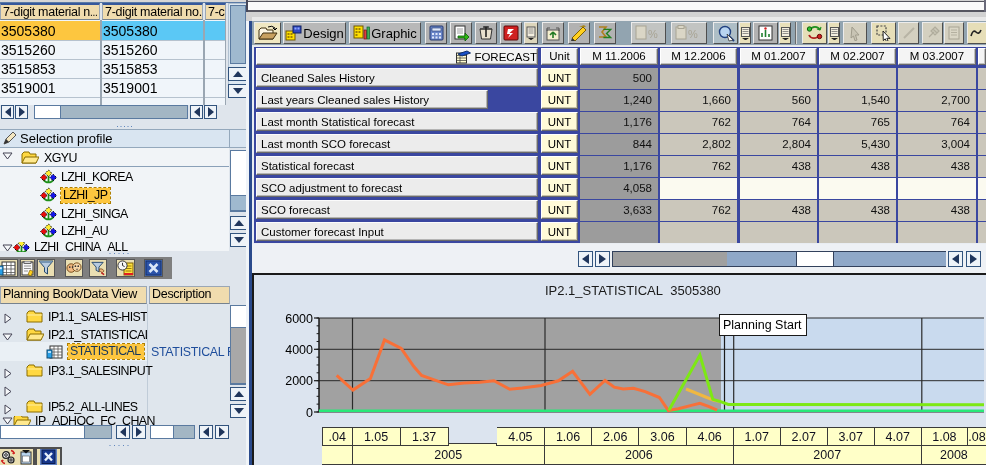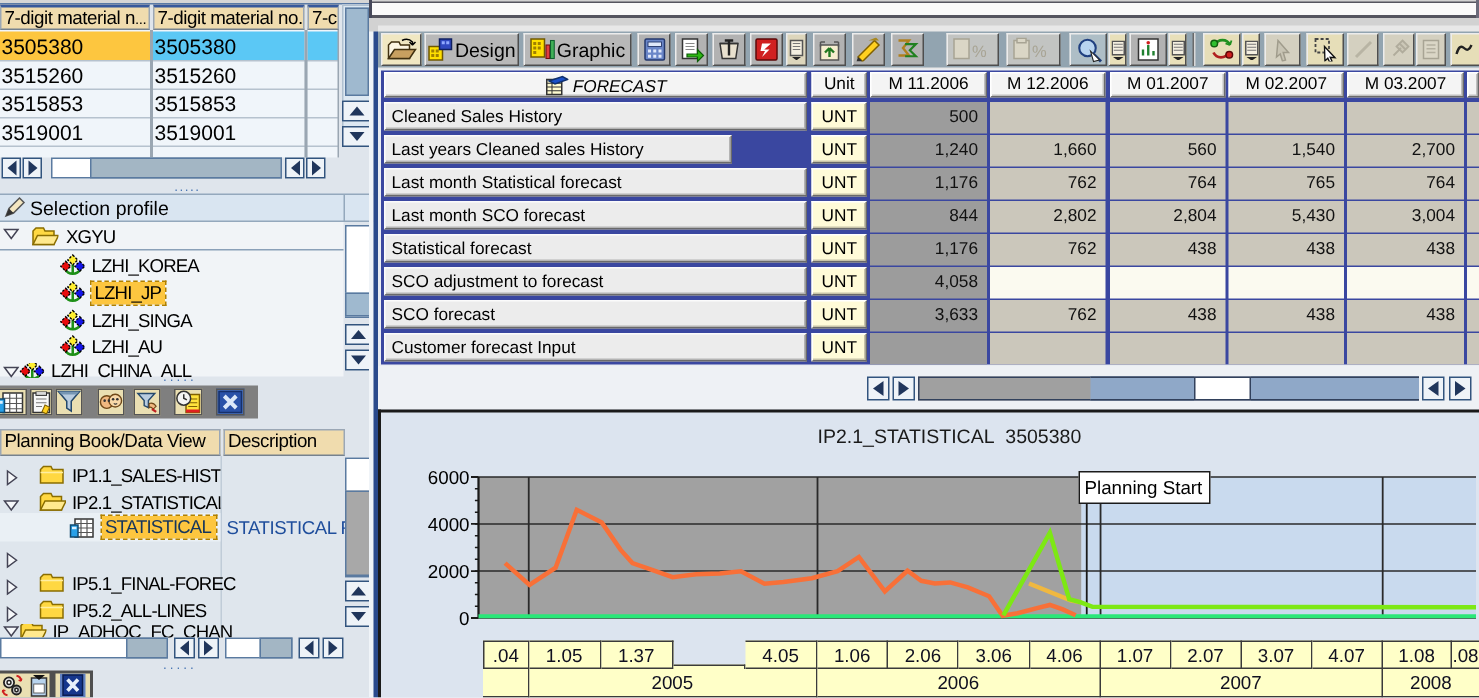--- a/index.html
+++ b/index.html
@@ -263,31 +263,31 @@
         <rect x="2" y="7.2" width="3" height="1.6" fill="#d8f0ff"></rect>
       </svg>
       <span class="hl" style="margin-left:5px;color:#16365c;">STATISTICAL</span>
     </div>
   <div class="abs" style="left:151px;top:345px;width:79px;overflow:hidden;font-size:12.4px;letter-spacing:-0.3px;color:#1f4e9c;white-space:nowrap;">STATISTICAL FC</div>
   <div class="treerow" style="left:2px;top:365px;height:16px;">
       <svg width="11" height="11" viewBox="0 0 11 11">
         <path d="M3 1 L9 5.5 L3 10 Z" fill="#f6f8fa" stroke="#445" stroke-width="1"></path>
       </svg>
     </div>
+  <div class="treerow" style="left:26px;top:362px;height:17px;">
+      <svg width="17" height="14" viewBox="0 0 17 14">
+        <path d="M1 12 L1 3 L3 1 L8 1 L9 3 L16 3 L16 12 Z" fill="#ffd842" stroke="#8a6d00"></path>
+        <path d="M1 5 L16 5" stroke="#ffeea0" stroke-width="1"></path>
+      </svg>
+      <span style="margin-left:5px;">IP3.1_SALESINPUT</span>
+    </div>
   <div class="treerow" style="left:2px;top:383px;height:16px;">
       <svg width="11" height="11" viewBox="0 0 11 11">
         <path d="M3 1 L9 5.5 L3 10 Z" fill="#f6f8fa" stroke="#445" stroke-width="1"></path>
       </svg>
-    </div>
-  <div class="treerow" style="left:26px;top:380px;height:17px;">
-      <svg width="17" height="14" viewBox="0 0 17 14">
-        <path d="M1 12 L1 3 L3 1 L8 1 L9 3 L16 3 L16 12 Z" fill="#ffd842" stroke="#8a6d00"></path>
-        <path d="M1 5 L16 5" stroke="#ffeea0" stroke-width="1"></path>
-      </svg>
-      <span style="margin-left:5px;">IP5.1_FINAL-FOREC</span>
     </div>
   <div class="treerow" style="left:2px;top:401px;height:16px;">
       <svg width="11" height="11" viewBox="0 0 11 11">
         <path d="M3 1 L9 5.5 L3 10 Z" fill="#f6f8fa" stroke="#445" stroke-width="1"></path>
       </svg>
     </div>
   <div class="treerow" style="left:26px;top:398px;height:17px;">
       <svg width="17" height="14" viewBox="0 0 17 14">
         <path d="M1 12 L1 3 L3 1 L8 1 L9 3 L16 3 L16 12 Z" fill="#ffd842" stroke="#8a6d00"></path>
         <path d="M1 5 L16 5" stroke="#ffeea0" stroke-width="1"></path>
@@ -557,21 +557,21 @@
     </div>
 <div class="tbtn" style="left:967px;width:20px;background:#e6deb8;">
       <svg width="15" height="12" viewBox="0 0 15 12">
         <path d="M1 9 Q3 2 6 5 Q9 8 11 3" fill="none" stroke="#222" stroke-width="1.6"></path>
       </svg>
     </div>
 </div>
 
 <div id="mtable">
     <div class="abs" style="left:254px;top:47px;width:732px;height:196px;background:#3a47a0;"></div>
-    <div class="abs hcell" style="left:256px;top:48px;width:282px;height:17px;text-align:center;padding-left:14px;font-style:italic;"><svg style="vertical-align:-3px" width="15" height="14" viewBox="0 0 15 14">
+    <div class="abs hcell" style="left:256px;top:48px;width:282px;height:17px;text-align:right;padding-left:14px;"><svg style="vertical-align:-3px" width="15" height="14" viewBox="0 0 15 14">
         <rect x="0.5" y="3" width="10" height="10" fill="#fffbd0" stroke="#333"></rect>
         <path d="M0.5 5.5 h10 M0.5 8 h10 M0.5 10.5 h10 M4 3 v10" stroke="#333" stroke-width="0.7"></path>
         <path d="M2 4 L11 1 L14.5 3 L6 6 Z" fill="#1a50c8" stroke="#10306c"></path>
       </svg> FORECAST</div>
     <div class="abs hcell" style="left:541px;top:48px;width:37px;height:17px;">Unit</div>
     <div class="abs hcell" style="left:580px;top:48px;width:78px;height:17px;">M 11.2006</div>
     <div class="abs hcell" style="left:660px;top:48px;width:77px;height:17px;">M 12.2006</div>
     <div class="abs hcell" style="left:740px;top:48px;width:77px;height:17px;">M 01.2007</div>
     <div class="abs hcell" style="left:819px;top:48px;width:77px;height:17px;">M 02.2007</div>
     <div class="abs hcell" style="left:898px;top:48px;width:78px;height:17px;">M 03.2007</div>

